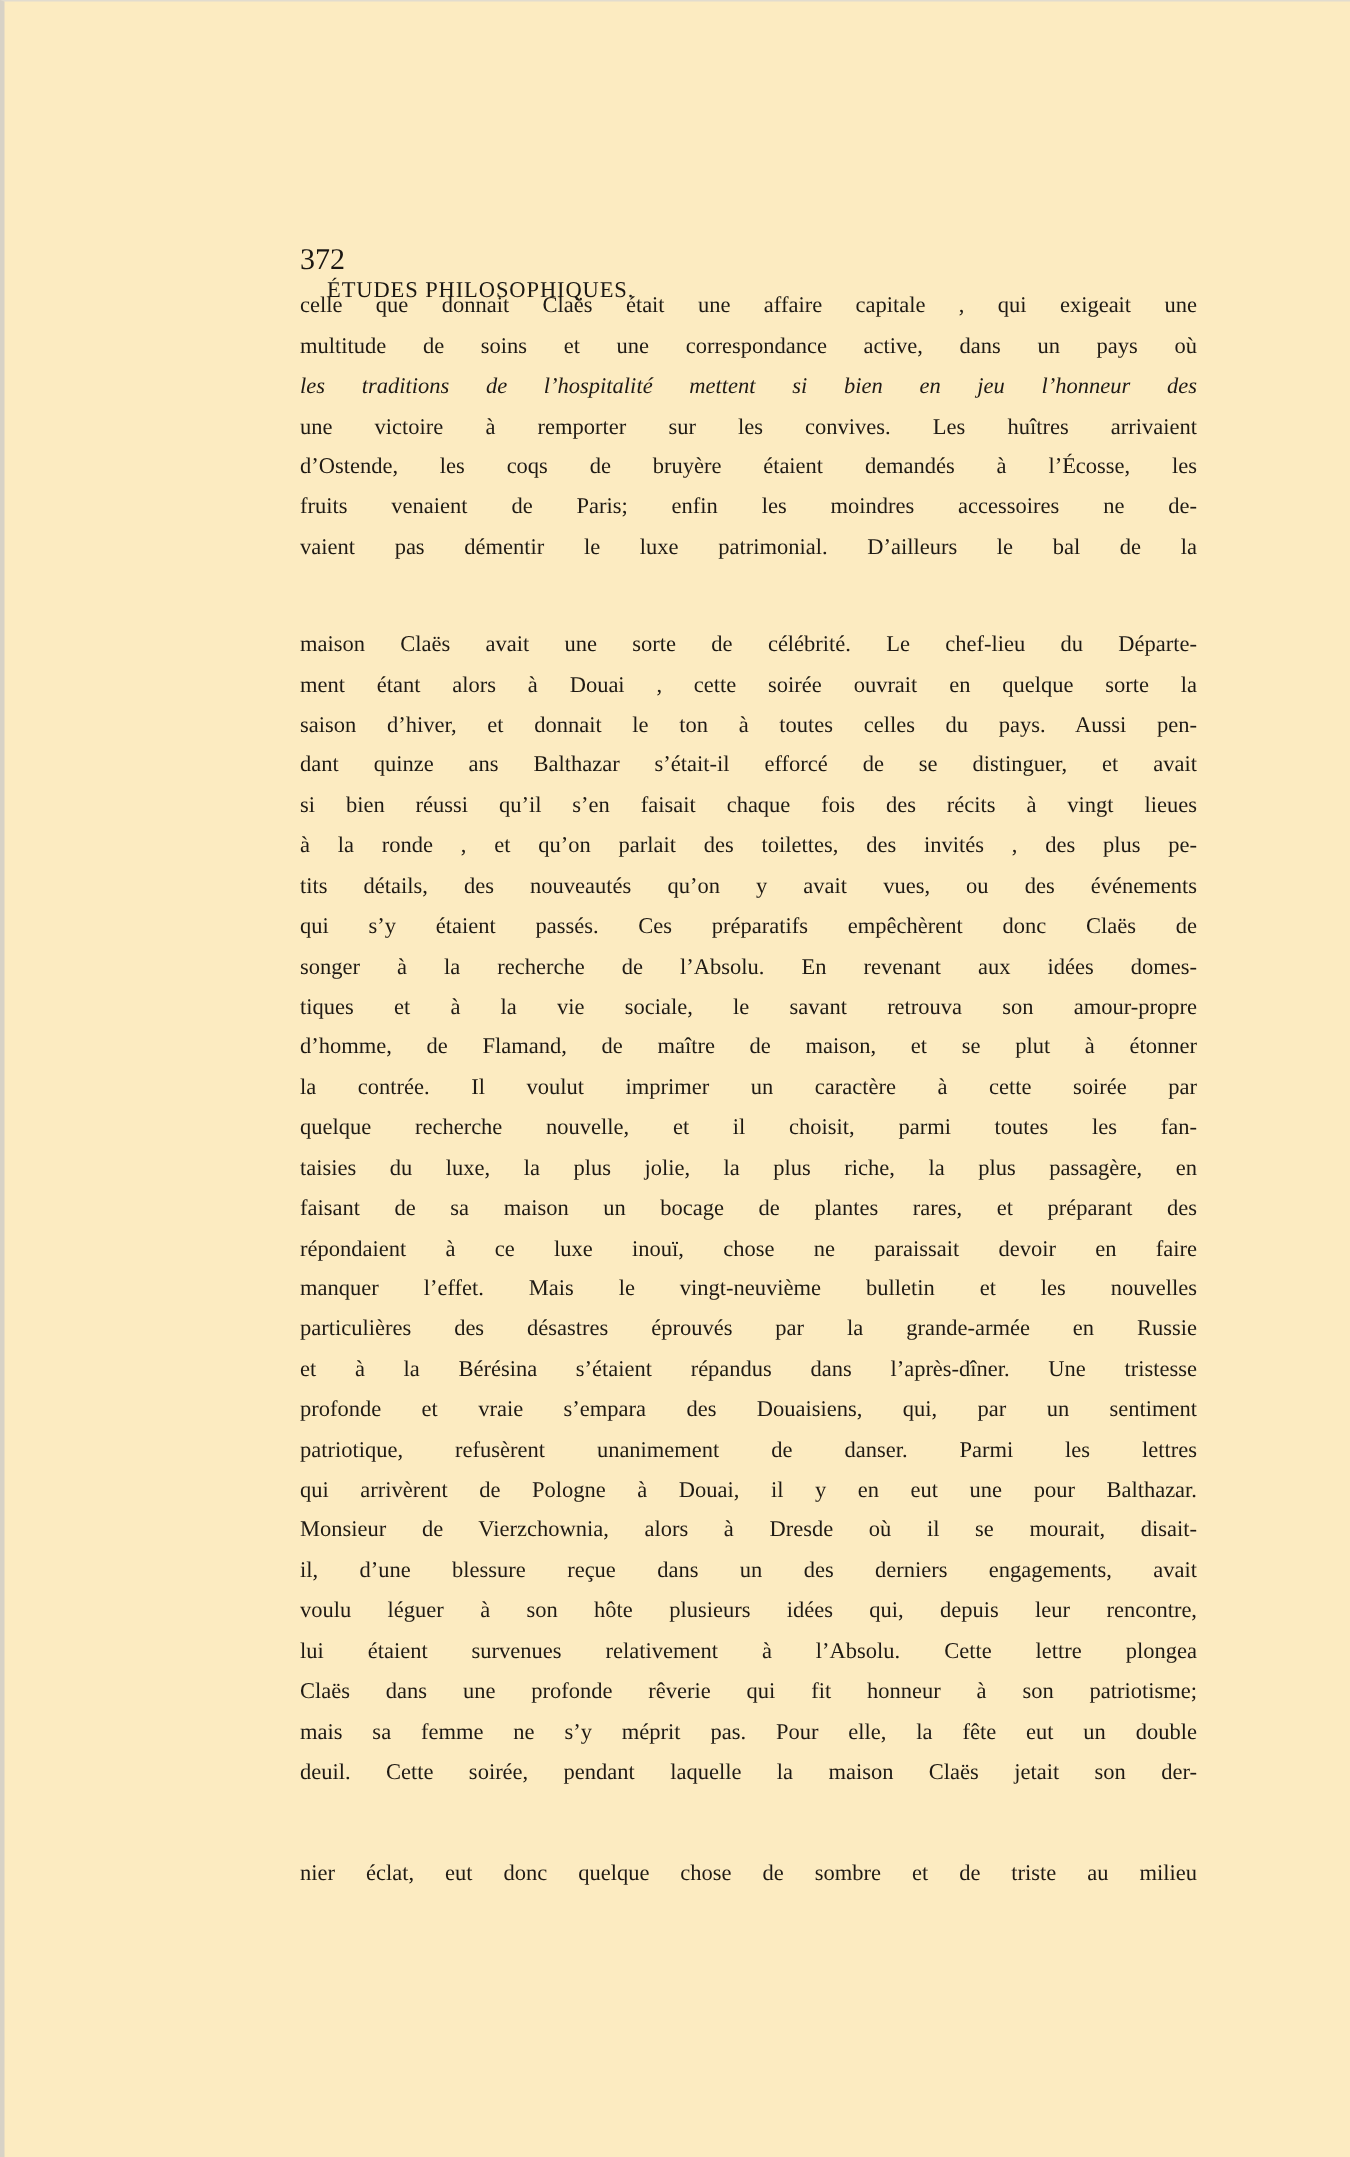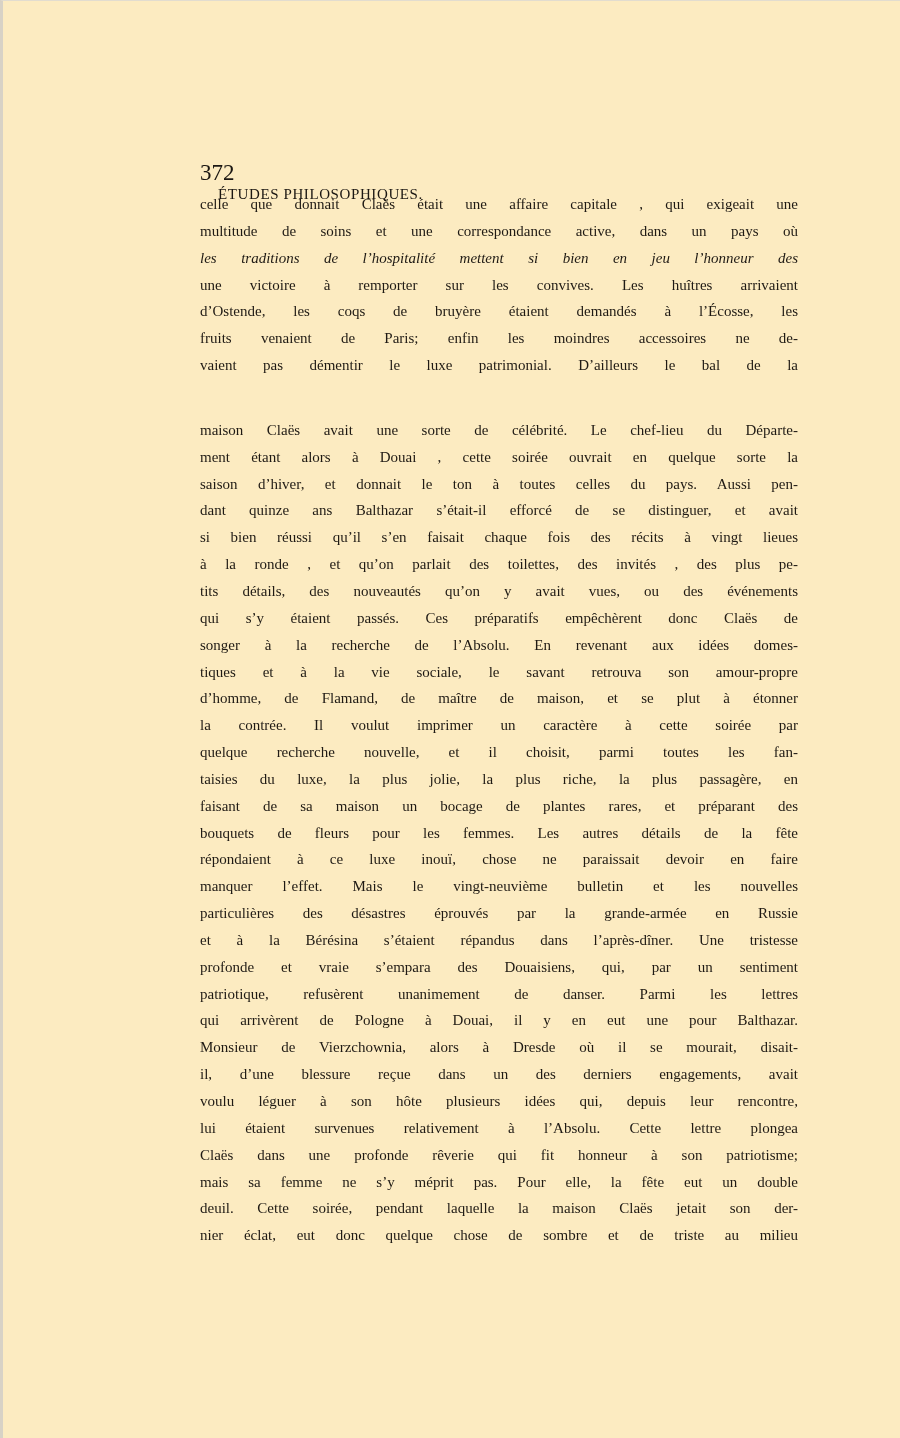--- a/index.html
+++ b/index.html
@@ -28,21 +28,21 @@
     top: 159px;
     width: 598px;
     height: 26px;
     font-family: "Liberation Serif", "DejaVu Serif", serif;
     color: #1b1712;
   }
   .page-number {
     position: absolute;
     left: 0;
     top: 0;
-    font-size: 23px;
+    font-size: 20px;
     line-height: 26px;
   }
   .running-title {
     position: absolute;
     left: 0;
     right: 0;
     top: 0;
     font-size: 15px;
     font-weight: normal;
     letter-spacing: 0.6px;
@@ -63,20 +63,21 @@
     display: block;
     height: 26.85px;
     line-height: 26.85px;
     white-space: nowrap;
     text-align: justify;
     text-align-last: justify;
     overflow: visible;
   }
   .line.last {
     text-align-last: justify;
+    margin-top: 41px;
   }
 </style>
 </head>
 <body>
 
 <div class="page">
   <div class="header">
     <span class="page-number">372</span>
     <span class="running-title">ÉTUDES PHILOSOPHIQUES.</span>
   </div>
@@ -97,21 +98,20 @@
       <span class="line" style="display: block; width: 598px;">à la ronde , et qu’on parlait des toilettes, des invités , des plus pe-</span>
       <span class="line" style="display: block; width: 598px;">tits détails, des nouveautés qu’on y avait vues, ou des événements</span>
       <span class="line" style="display: block; width: 598px;">qui s’y étaient passés. Ces préparatifs empêchèrent donc Claës de</span>
       <span class="line" style="display: block; width: 598px;">songer à la recherche de l’Absolu. En revenant aux idées domes-</span>
       <span class="line" style="display: block; width: 598px;">tiques et à la vie sociale, le savant retrouva son amour-propre</span>
       <span class="line" style="display: block; width: 598px;">d’homme, de Flamand, de maître de maison, et se plut à étonner</span>
       <span class="line" style="display: block; width: 598px;">la contrée. Il voulut imprimer un caractère à cette soirée par</span>
       <span class="line" style="display: block; width: 598px;">quelque recherche nouvelle, et il choisit, parmi toutes les fan-</span>
       <span class="line" style="display: block; width: 598px;">taisies du luxe, la plus jolie, la plus riche, la plus passagère, en</span>
       <span class="line" style="display: block; width: 598px;">faisant de sa maison un bocage de plantes rares, et préparant des</span>
-      <span class="line" style="display: block; width: 598px;">bouquets de fleurs pour les femmes. Les autres détails de la fête</span>
       <span class="line" style="display: block; width: 598px;">répondaient à ce luxe inouï, chose ne paraissait devoir en faire</span>
       <span class="line" style="display: block; width: 598px;">manquer l’effet. Mais le vingt-neuvième bulletin et les nouvelles</span>
       <span class="line" style="display: block; width: 598px;">particulières des désastres éprouvés par la grande-armée en Russie</span>
       <span class="line" style="display: block; width: 598px;">et à la Bérésina s’étaient répandus dans l’après-dîner. Une tristesse</span>
       <span class="line" style="display: block; width: 598px;">profonde et vraie s’empara des Douaisiens, qui, par un sentiment</span>
       <span class="line" style="display: block; width: 598px;">patriotique, refusèrent unanimement de danser. Parmi les lettres</span>
       <span class="line" style="display: block; width: 598px;">qui arrivèrent de Pologne à Douai, il y en eut une pour Balthazar.</span>
       <span class="line" style="display: block; width: 598px;">Monsieur de Vierzchownia, alors à Dresde où il se mourait, disait-</span>
       <span class="line" style="display: block; width: 598px;">il, d’une blessure reçue dans un des derniers engagements, avait</span>
       <span class="line" style="display: block; width: 598px;">voulu léguer à son hôte plusieurs idées qui, depuis leur rencontre,</span>

